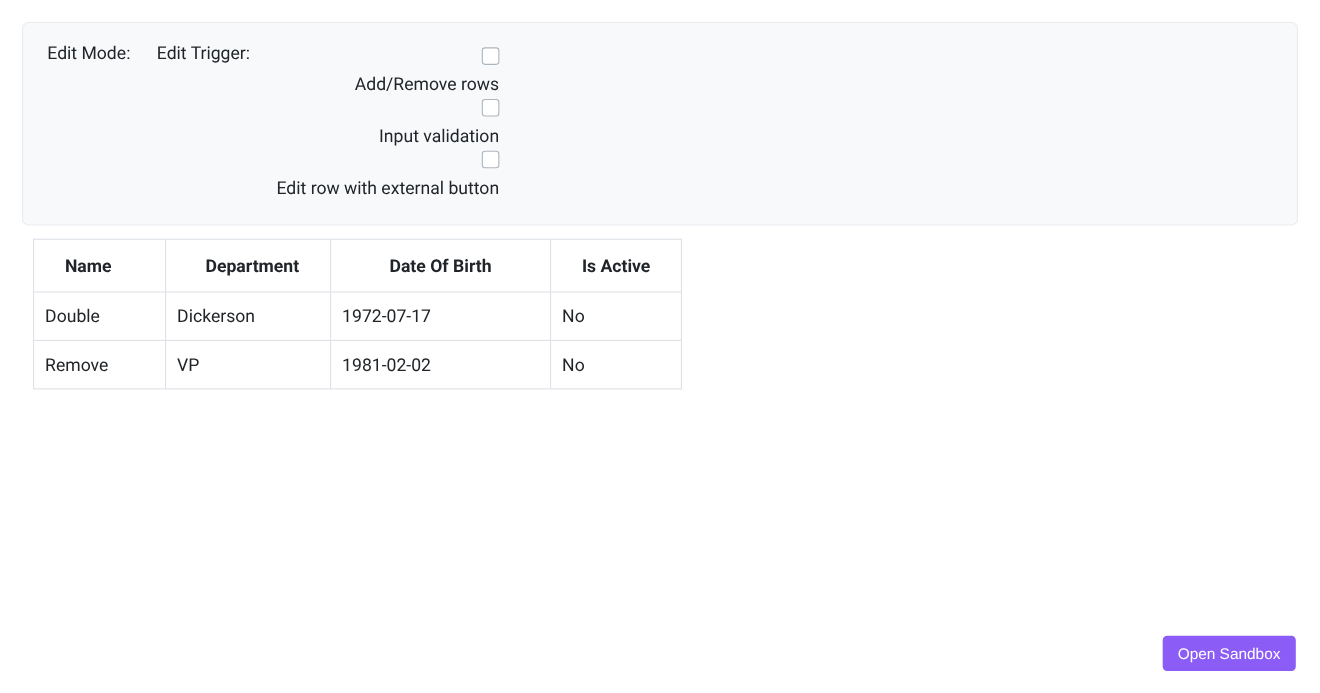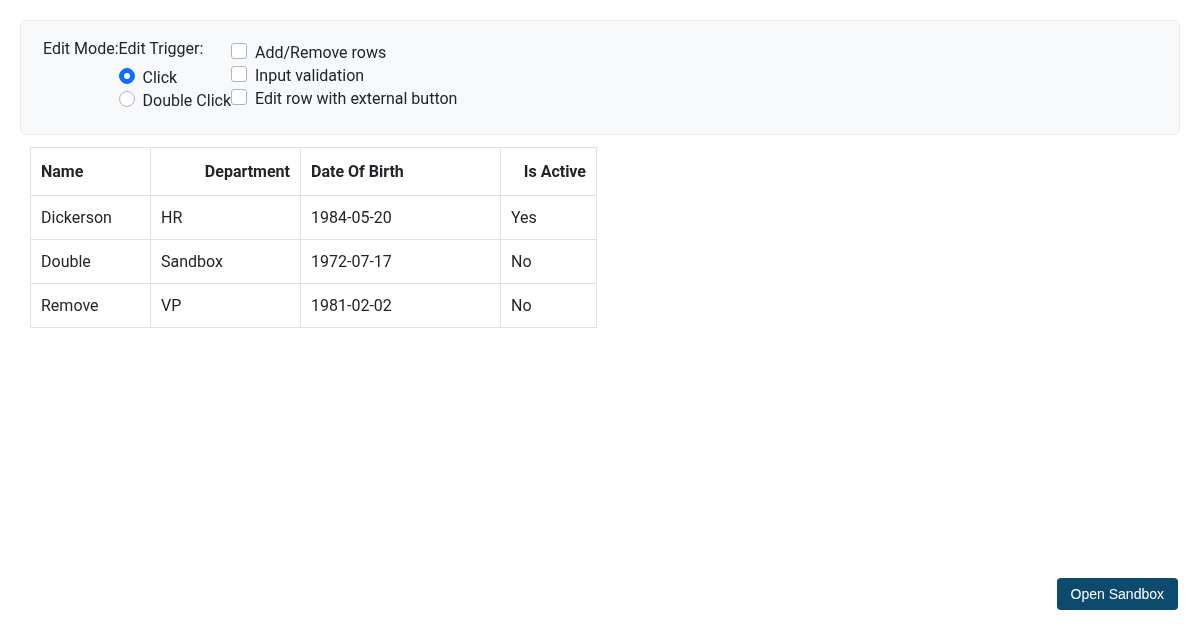--- a/index.html
+++ b/index.html
@@ -16,42 +16,44 @@
       width: 1200px;
       height: 630px;
       position: relative;
     }
     .options-panel {
       background: #f8f9fa;
       border: 1px solid #e9ecef;
       border-radius: 6px;
       padding: 18px 22px 24px 22px;
       display: flex;
+      gap: 24px;
       margin-bottom: 12px;
     }
     .option-group {
       display: flex;
       flex-direction: column;
     }
     .option-group-title {
       font-size: 16px;
       color: #212529;
       margin-bottom: 10px;
     }
     .radio-list, .checkbox-list {
       display: flex;
       flex-direction: column;
       gap: 4px;
     }
     .radio-item, .checkbox-item {
       display: flex;
-      align-items: flex-start;
+      align-items: flex-end;
       gap: 8px;
       font-size: 16px;
       cursor: pointer;
+      flex-direction: column;
     }
     .radio-input {
       appearance: none;
       width: 16px;
       height: 16px;
       border: 1px solid #adb5bd;
       border-radius: 50%;
       background: #fff;
       position: relative;
       cursor: pointer;
@@ -91,59 +93,49 @@
     }
     th, td {
       border: 1px solid #dee2e6;
       padding: 12px 10px 12px 10px;
       text-align: left;
       vertical-align: top;
       font-size: 16px;
     }
     th {
       font-weight: 700;
-      padding: 14px 10px;
+      padding: 14px 28px;
     }
     .col-name { min-width: 120px; }
     .col-dept { min-width: 150px; text-align: right; }
-    .col-dob  { min-width: 200px; }
+    .col-dob  { min-width: 200px; text-align: center; }
     .col-active { min-width: 96px; text-align: right; }
     .open-sandbox {
       position: absolute;
       right: 22px;
       bottom: 20px;
-      background: #0c4a6e;
+      background: #8b5cf6;
       color: #fff;
       border: none;
       border-radius: 4px;
       padding: 8px 14px;
       font-size: 14px;
       cursor: pointer;
     }
   </style>
 </head>
 <body>
 
 <div class="options-panel">
   <div class="option-group">
     <div class="option-group-title">Edit Mode:</div>
   </div>
 
   <div class="option-group">
     <div class="option-group-title">Edit Trigger:</div>
-    <div class="radio-list">
-      <label class="radio-item">
-        <span class="radio-input checked"></span>
-        <span>Click</span>
-      </label>
-      <label class="radio-item">
-        <span class="radio-input"></span>
-        <span>Double Click</span>
-      </label>
-    </div>
   </div>
 
   <div class="option-group checkbox-group">
     <div class="checkbox-list">
       <label class="checkbox-item">
         <span class="checkbox-input"></span>
         <span>Add/Remove rows</span>
       </label>
       <label class="checkbox-item">
         <span class="checkbox-input"></span>
@@ -162,28 +154,22 @@
     <thead>
       <tr>
         <th class="col-name">Name</th>
         <th class="col-dept">Department</th>
         <th class="col-dob">Date Of Birth</th>
         <th class="col-active">Is Active</th>
       </tr>
     </thead>
     <tbody>
       <tr>
+        <td>Double</td>
         <td>Dickerson</td>
-        <td>HR</td>
-        <td>1984-05-20</td>
-        <td>Yes</td>
-      </tr>
-      <tr>
-        <td>Double</td>
-        <td>Sandbox</td>
         <td>1972-07-17</td>
         <td>No</td>
       </tr>
       <tr>
         <td>Remove</td>
         <td>VP</td>
         <td>1981-02-02</td>
         <td>No</td>
       </tr>
     </tbody>

